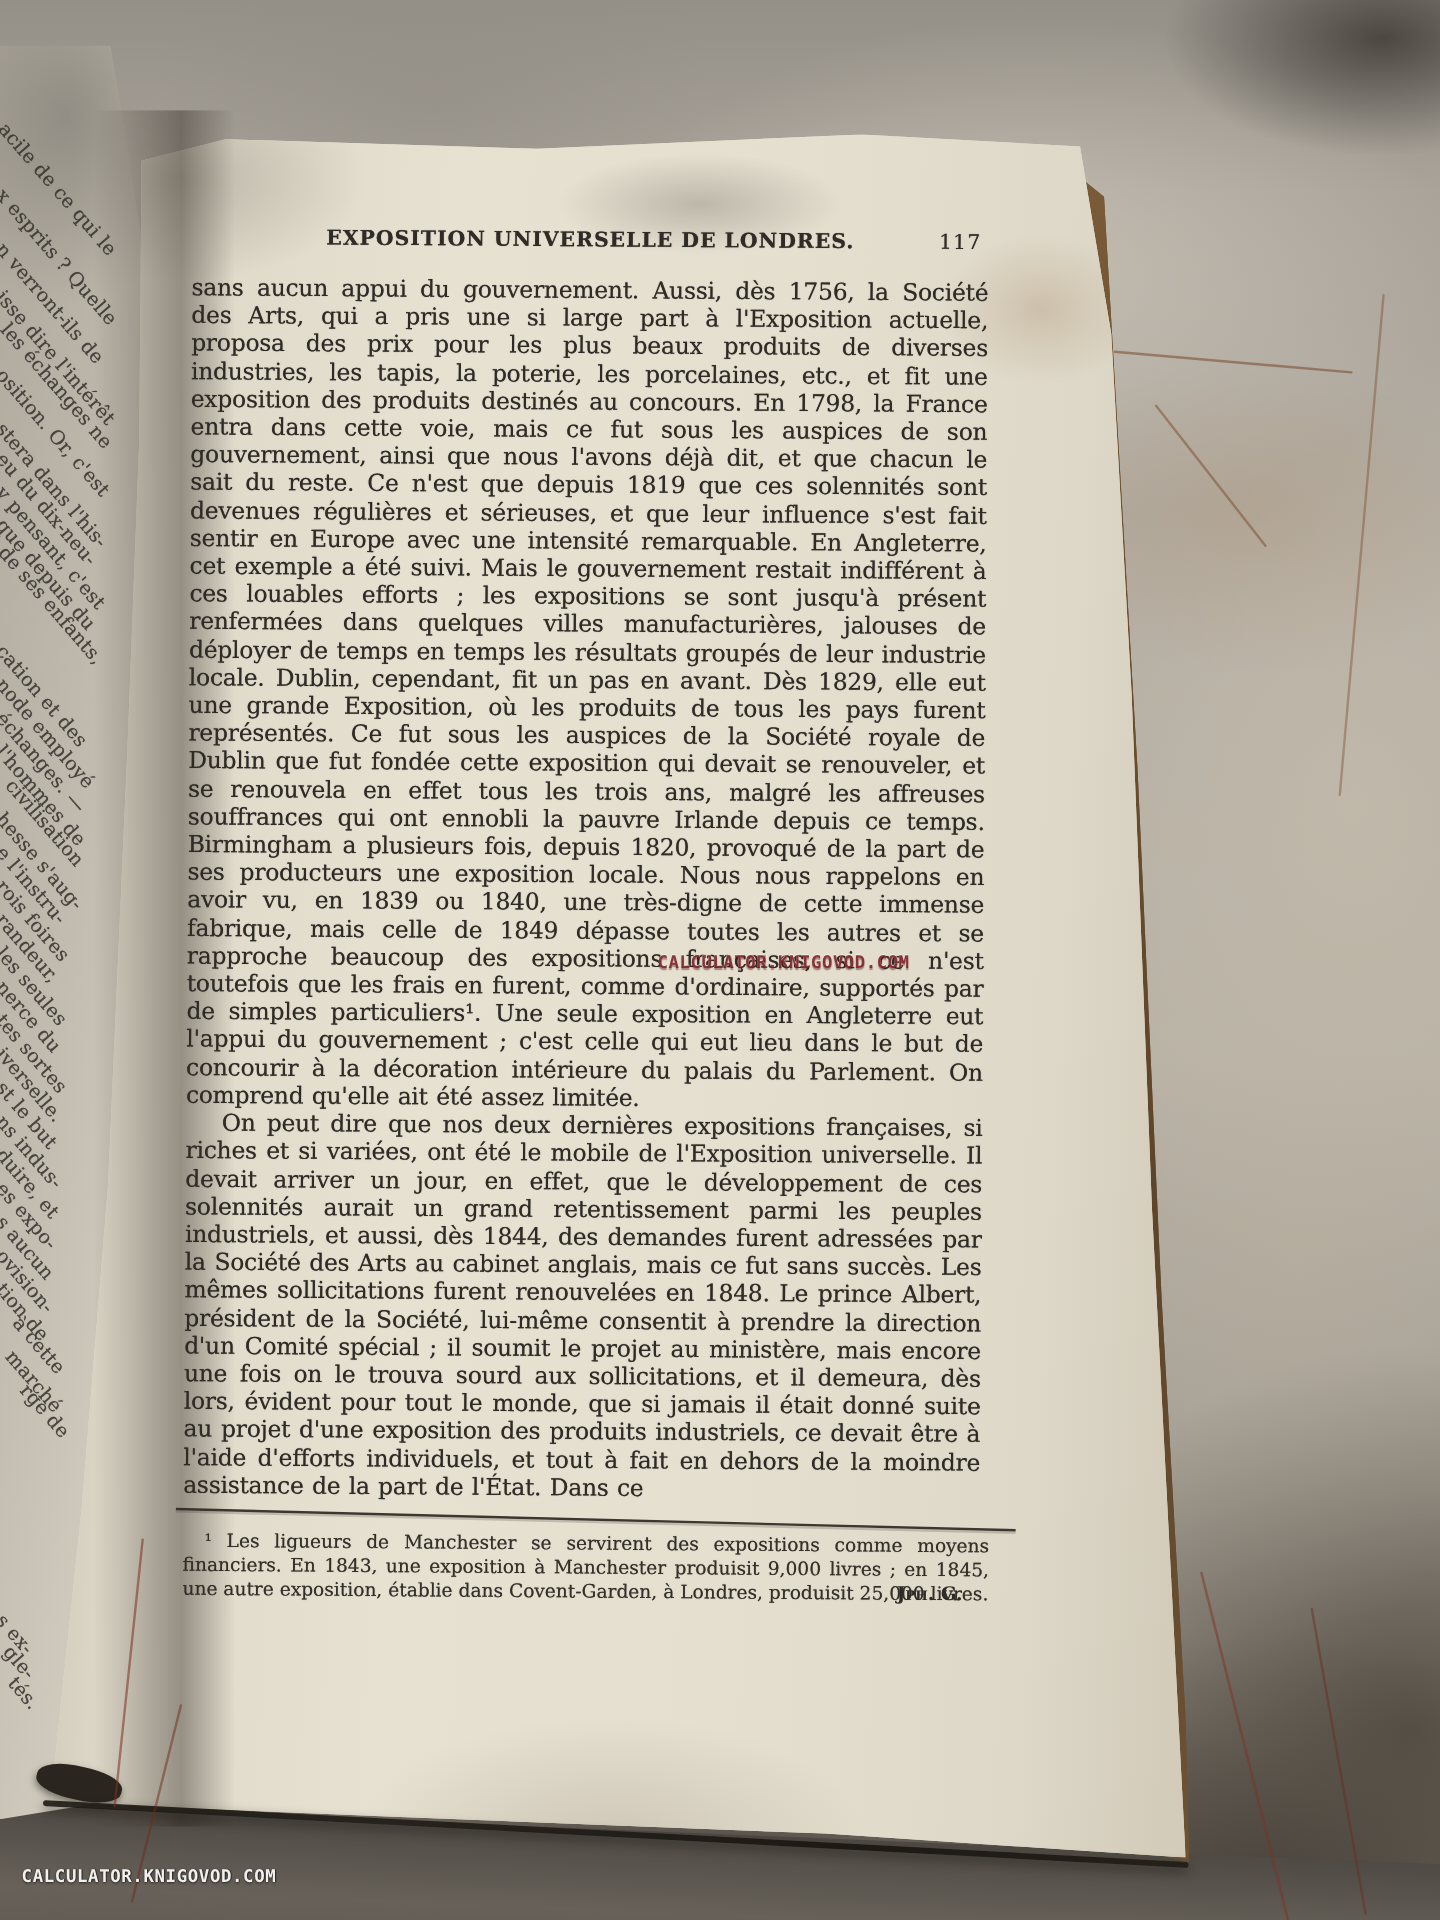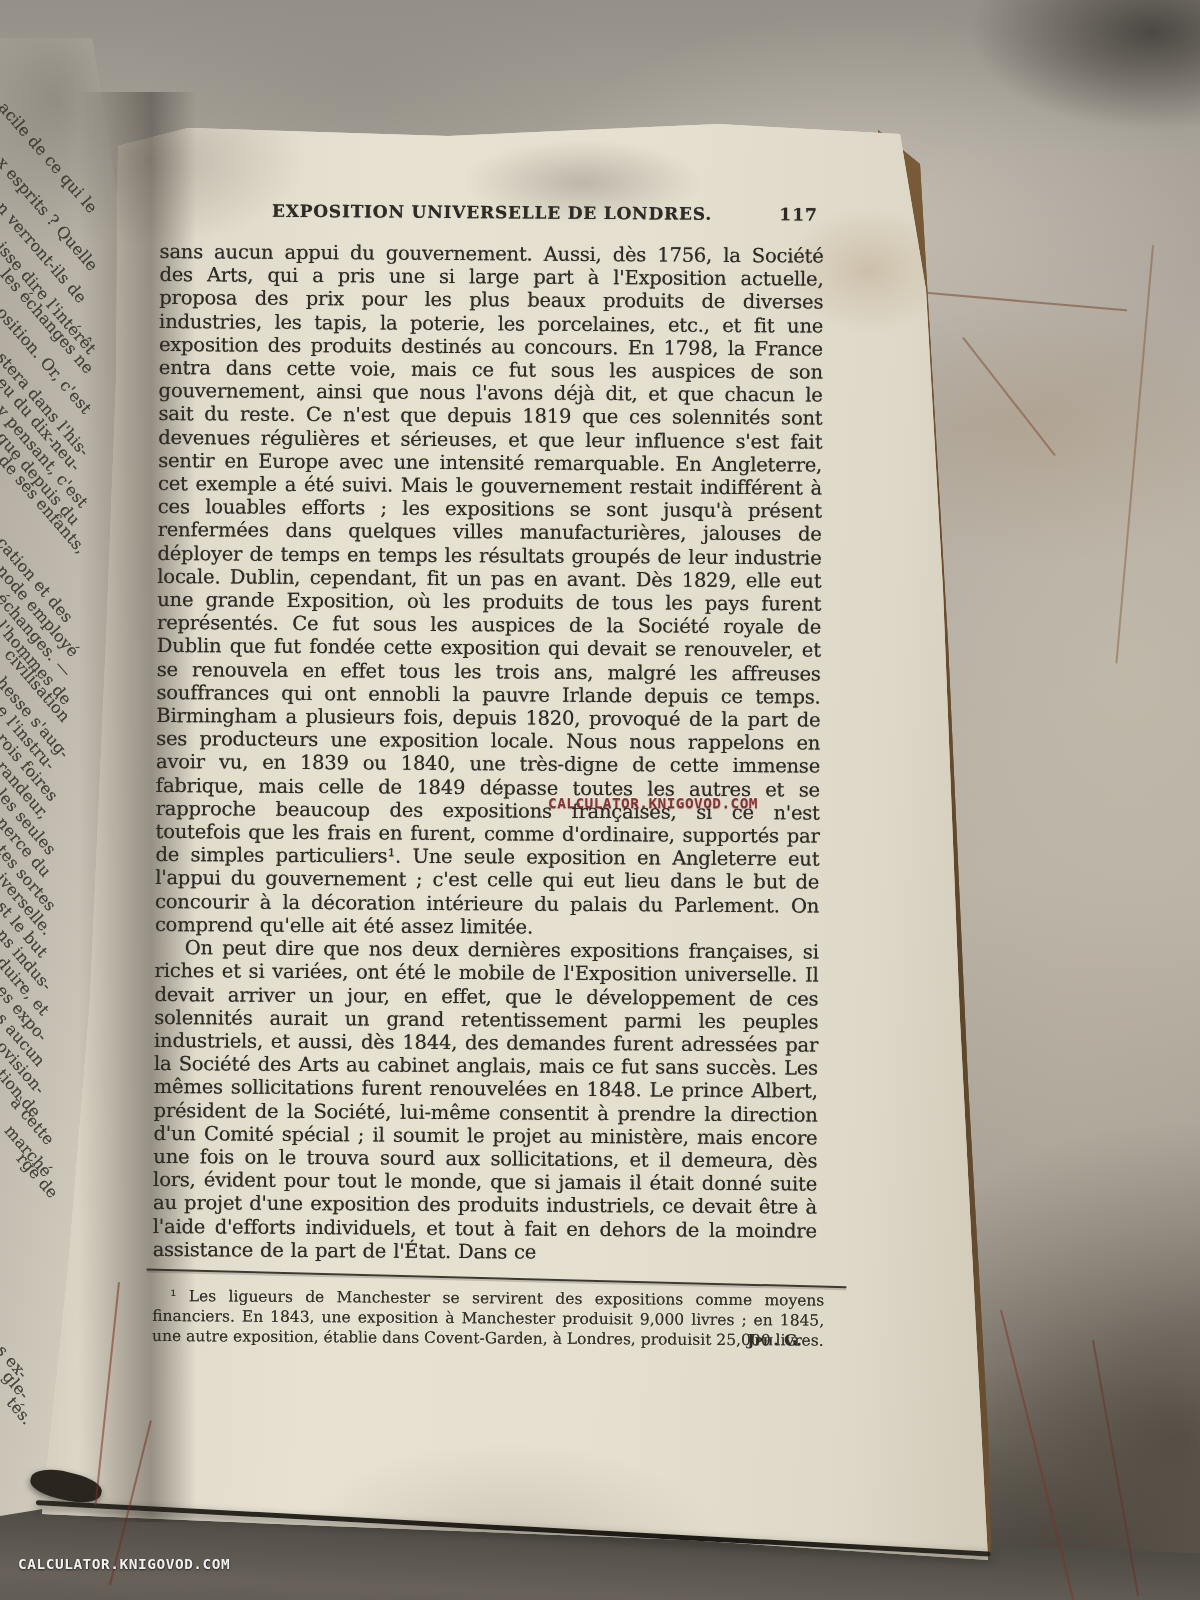--- a/index.html
+++ b/index.html
@@ -57,39 +57,39 @@
       radial-gradient(circle 7px at 50px 645px,#1f2c22 70%,rgba(31,44,34,0) 100%),
       radial-gradient(circle 8px at 63px 705px,#2b3a46 70%,rgba(43,58,70,0) 100%),
       radial-gradient(circle 11px at 70px 845px,#35281a 70%,rgba(53,40,26,0) 100%),
       radial-gradient(circle 9px at 80px 1055px,#3d3a1e 70%,rgba(61,58,30,0) 100%),
       radial-gradient(circle 10px at 88px 1185px,#27211a 70%,rgba(39,33,26,0) 100%),
       linear-gradient(180deg,#7a5c39 0%,#6b4e2f 30%,#5d452b 60%,#6d5334 100%);
     background-color:#6d4f30;
   }
   
   .page{
-    position:absolute;left:28px;top:120px;width:968px;height:1458px;z-index:2;
+    position:absolute;left:28px;top:108px;width:968px;height:1458px;z-index:2;
     clip-path:polygon(90px 26px,160px 8px,420px 16px,690px 4px,872px 14px,898px 170px,915px 470px,932px 900px,960px 1440px,660px 1420px,300px 1406px,14px 1394px,40px 1150px,62px 880px,78px 520px,88px 260px);
     background-image:
       radial-gradient(ellipse 170px 60px at 555px 62px, rgba(96,89,79,.30), rgba(96,89,79,0) 70%),
       radial-gradient(ellipse 120px 90px at 840px 150px, rgba(150,118,80,.25), rgba(150,118,80,0) 70%),
       radial-gradient(ellipse 220px 120px at 120px 40px, rgba(120,112,100,.35), rgba(120,112,100,0) 72%),
       radial-gradient(ellipse 300px 150px at 480px 1430px, rgba(150,140,120,.30), rgba(150,140,120,0) 72%),
       linear-gradient(268deg, rgba(145,128,100,.30) 0%, rgba(145,128,100,0) 5%),
       linear-gradient(93deg,#b2aa9c 0%,#cfc8b9 5%,#dfd9ca 13%,#e7e1d2 34%,#e5dfd0 62%,#ded8c8 85%,#d3ccbb 97%);
     background-color:#e3ddce;
   }
   .page-inner{
     position:absolute;left:132px;top:80px;width:664px;
     transform:rotate(.4deg);transform-origin:0 0;
     color:#2e2b26;
   }
   .running-head{position:relative;height:26px;font-size:17px;font-weight:700;letter-spacing:.8px;text-align:center;
     color:#2f2c27;text-shadow:0 0 .7px rgba(47,44,39,.75);}
-  .pagenum{position:absolute;right:6px;top:0;font-weight:700;letter-spacing:1px;}
+  .pagenum{position:absolute;right:6px;top:0;font-weight:400;letter-spacing:1px;}
   .body-text{margin-top:14px;font-size:19.5px;line-height:23.2px;letter-spacing:-.2px;word-spacing:1px;
     text-align:justify;text-shadow:0 0 .7px rgba(46,43,38,.7);}
   .body-text p{margin:0;}
   .body-text p + p{text-indent:30px;}
   .footnote-rule{width:700px;height:2px;margin:14px 0 9px -6px;background:#3c3831;
     transform:rotate(1.05deg);box-shadow:0 2px 0 rgba(60,56,49,.22);}
   .footnote{font-size:15.5px;line-height:20px;text-align:justify;text-indent:18px;width:672px;
     color:#33302a;text-shadow:0 0 .6px rgba(51,48,42,.7);}
   .footnote-sig{text-align:right;margin-top:-20px;padding-right:14px;font-variant:small-caps;
     font-weight:600;font-size:15.5px;}

